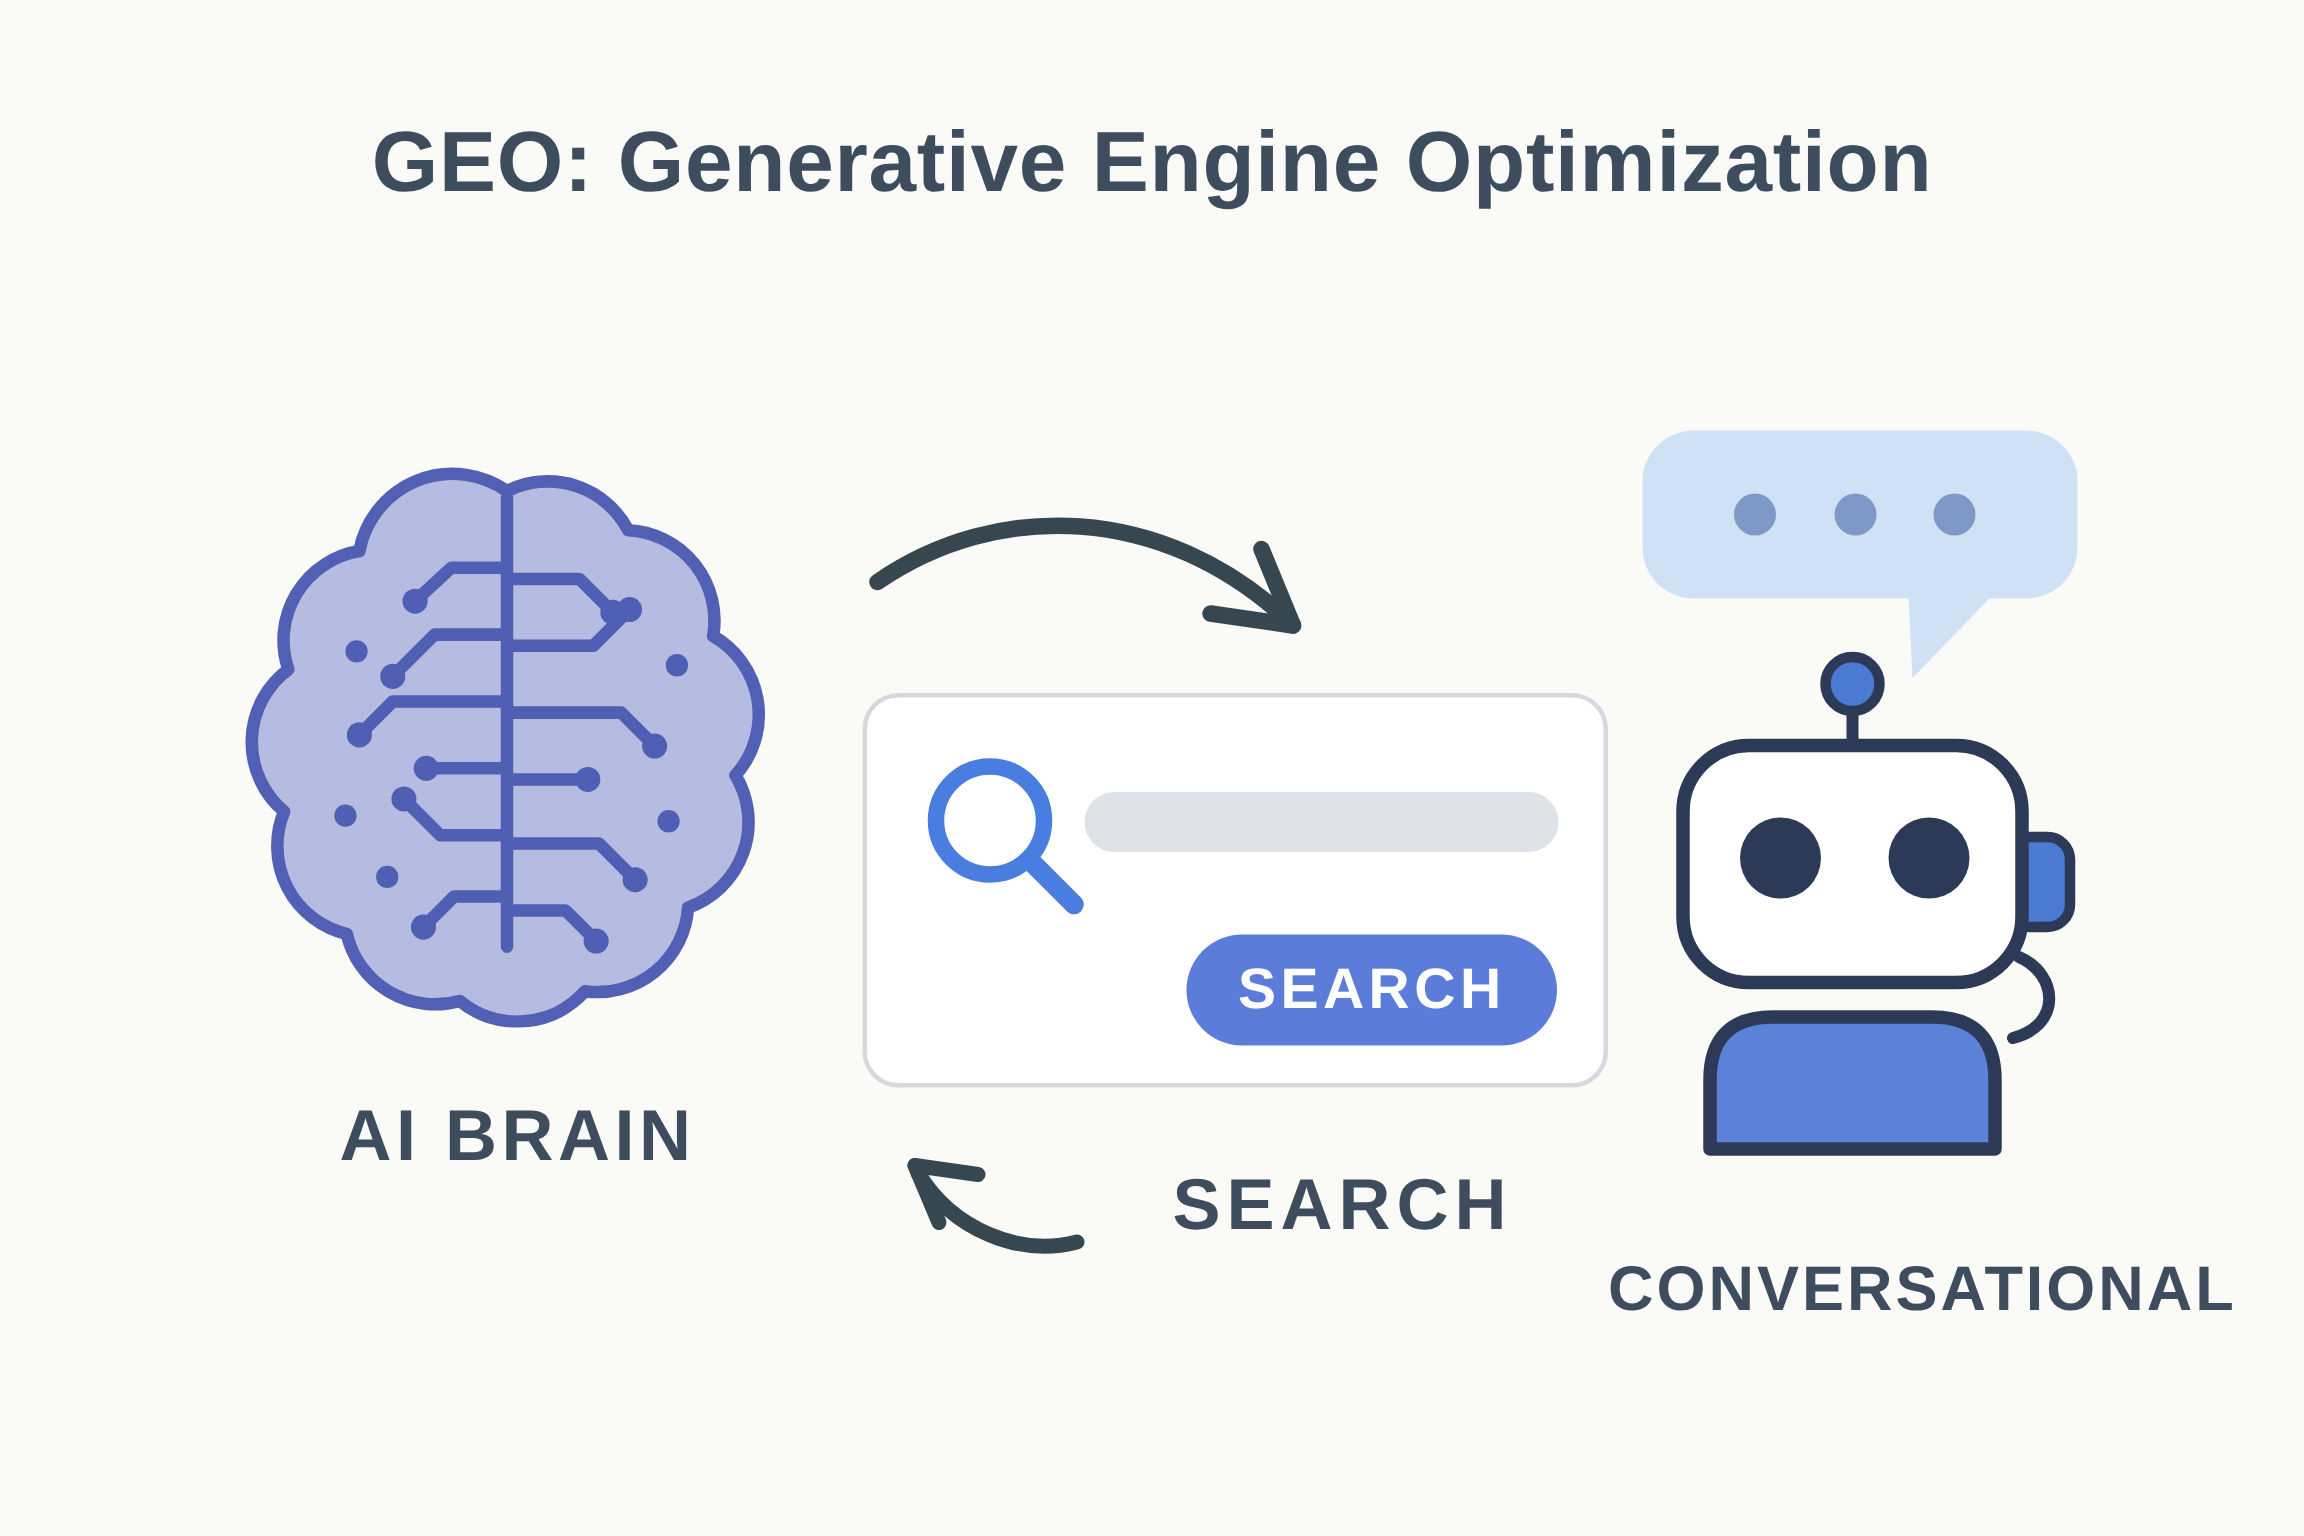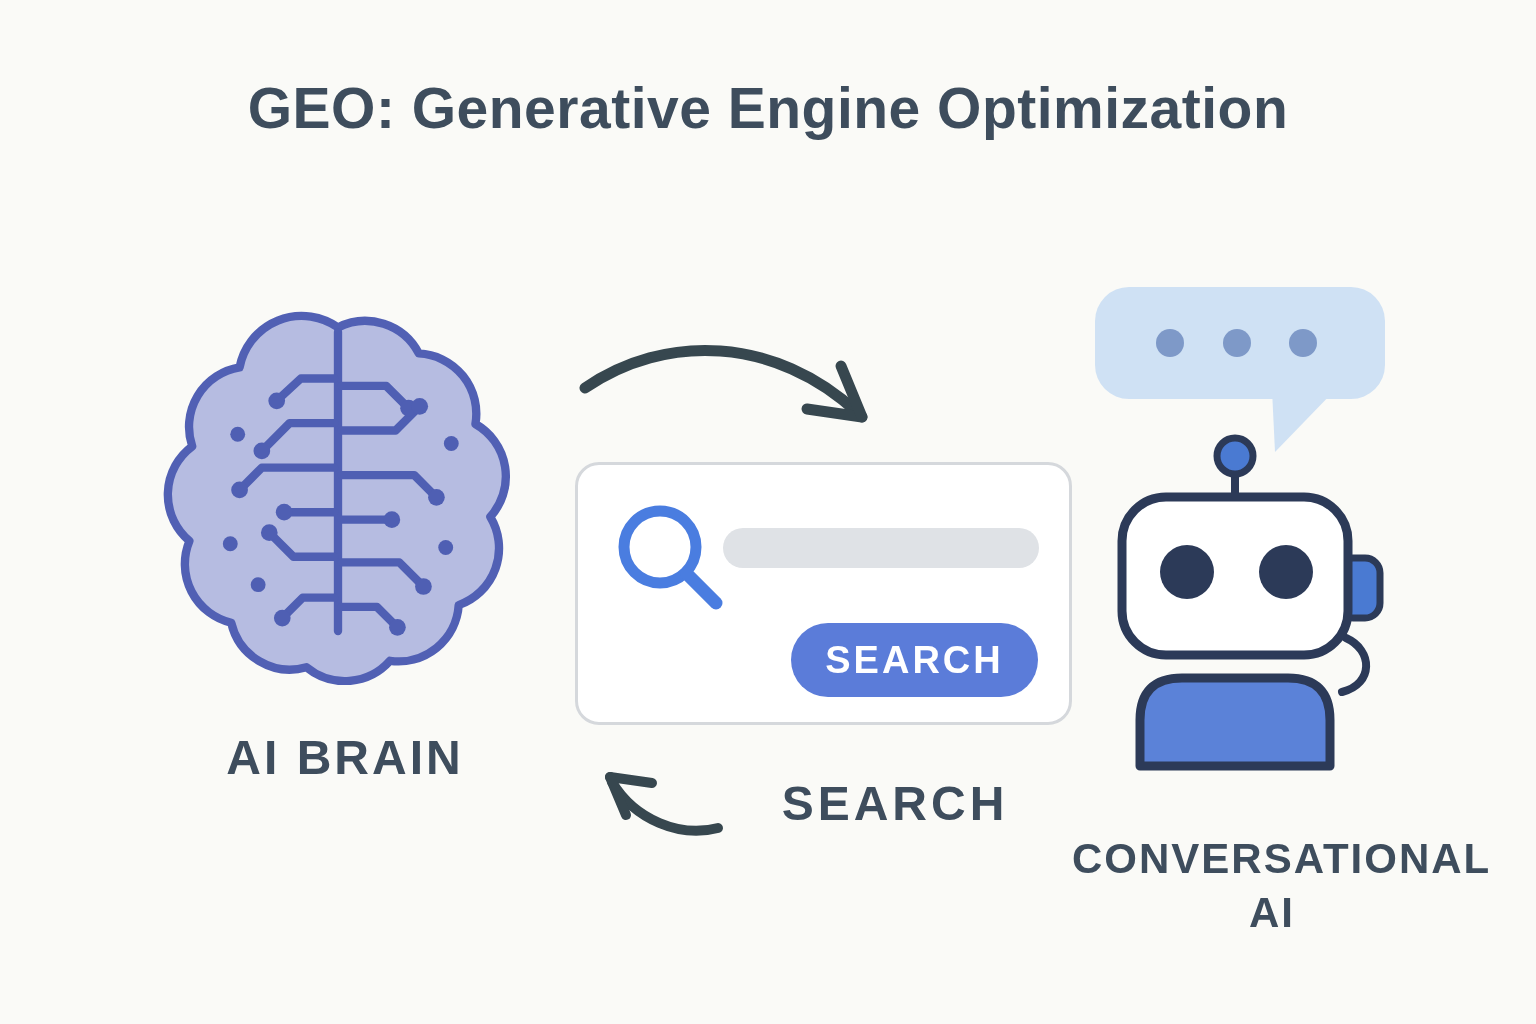--- a/index.html
+++ b/index.html
@@ -196,16 +196,15 @@
     <rect x="42" y="217" width="226" height="158" rx="44" fill="#ffffff" stroke="#2c3a58" stroke-width="9"></rect>
 
     <circle cx="107" cy="292" r="27" fill="#2c3a58"></circle>
     <circle cx="206" cy="292" r="27" fill="#2c3a58"></circle>
 
     <path d="M60,486 L60,440 Q60,398 102,398 L208,398 Q250,398 250,440 L250,486 Z" fill="#5b82d8" stroke="#2c3a58" stroke-width="9" stroke-linejoin="round"></path>
   </svg>
 
   <div class="label label-robot">
     <span>CONVERSATIONAL</span>
-    <span>AI</span>
   </div>
 
 </div>
 
 </body></html>

